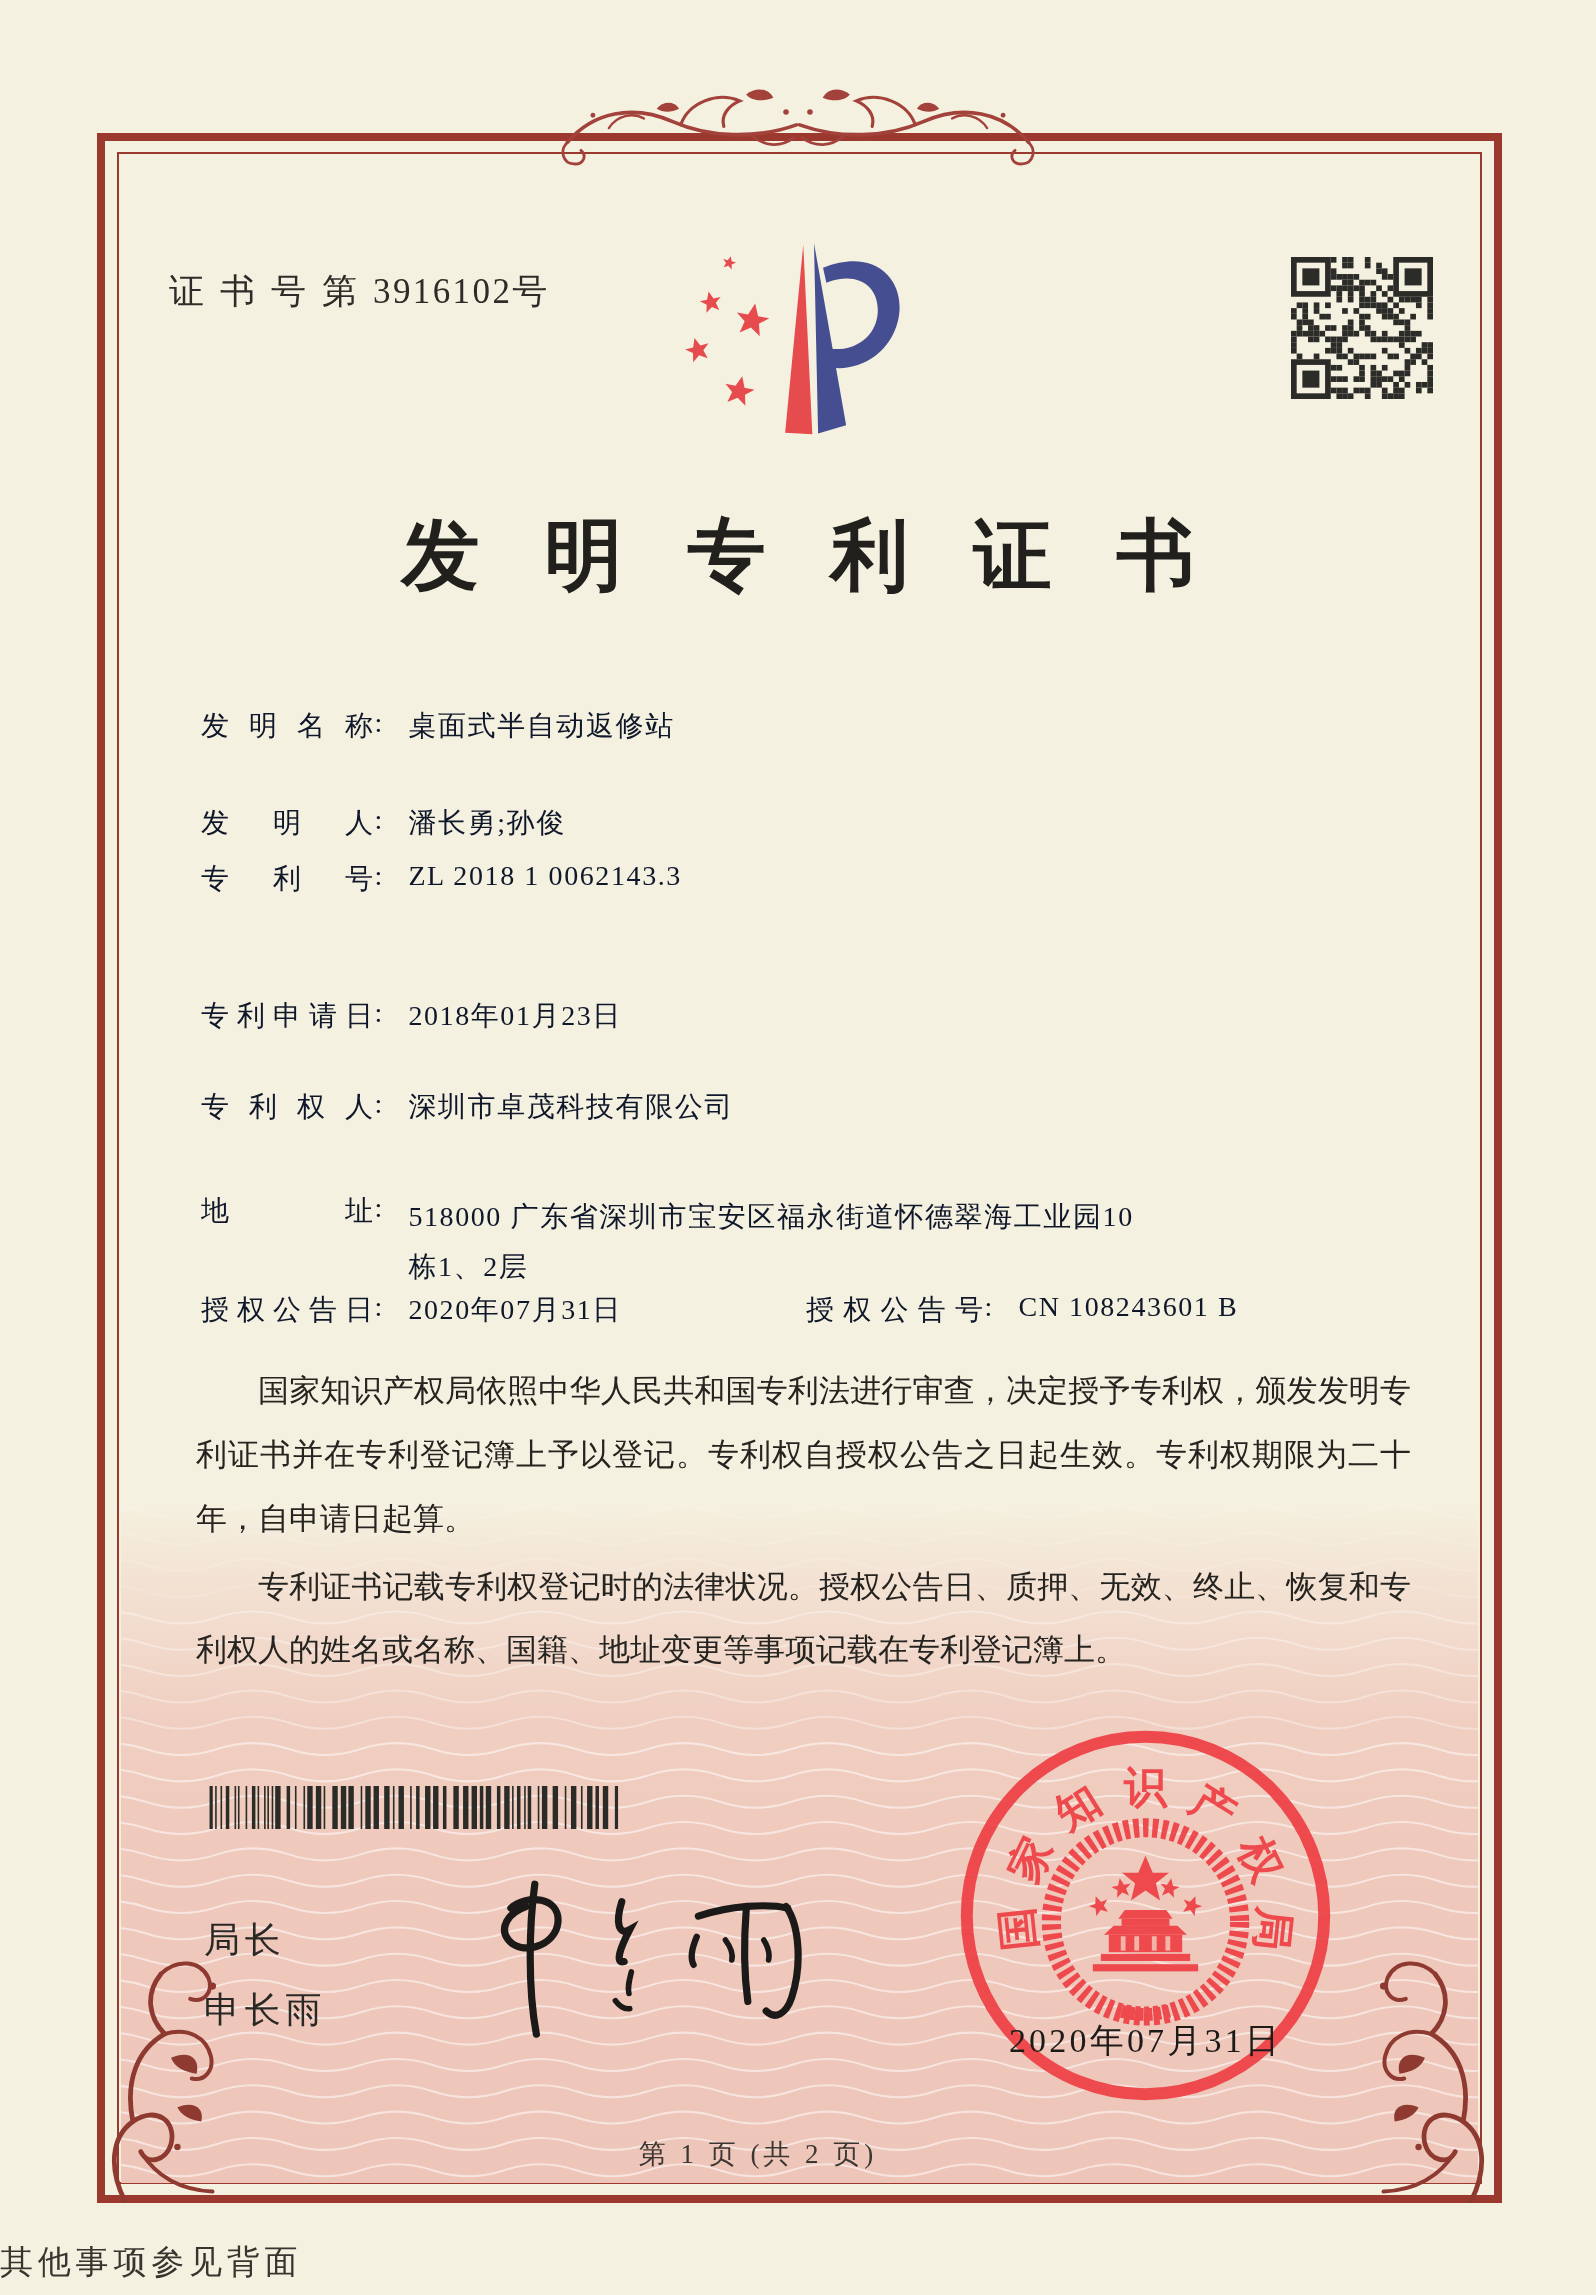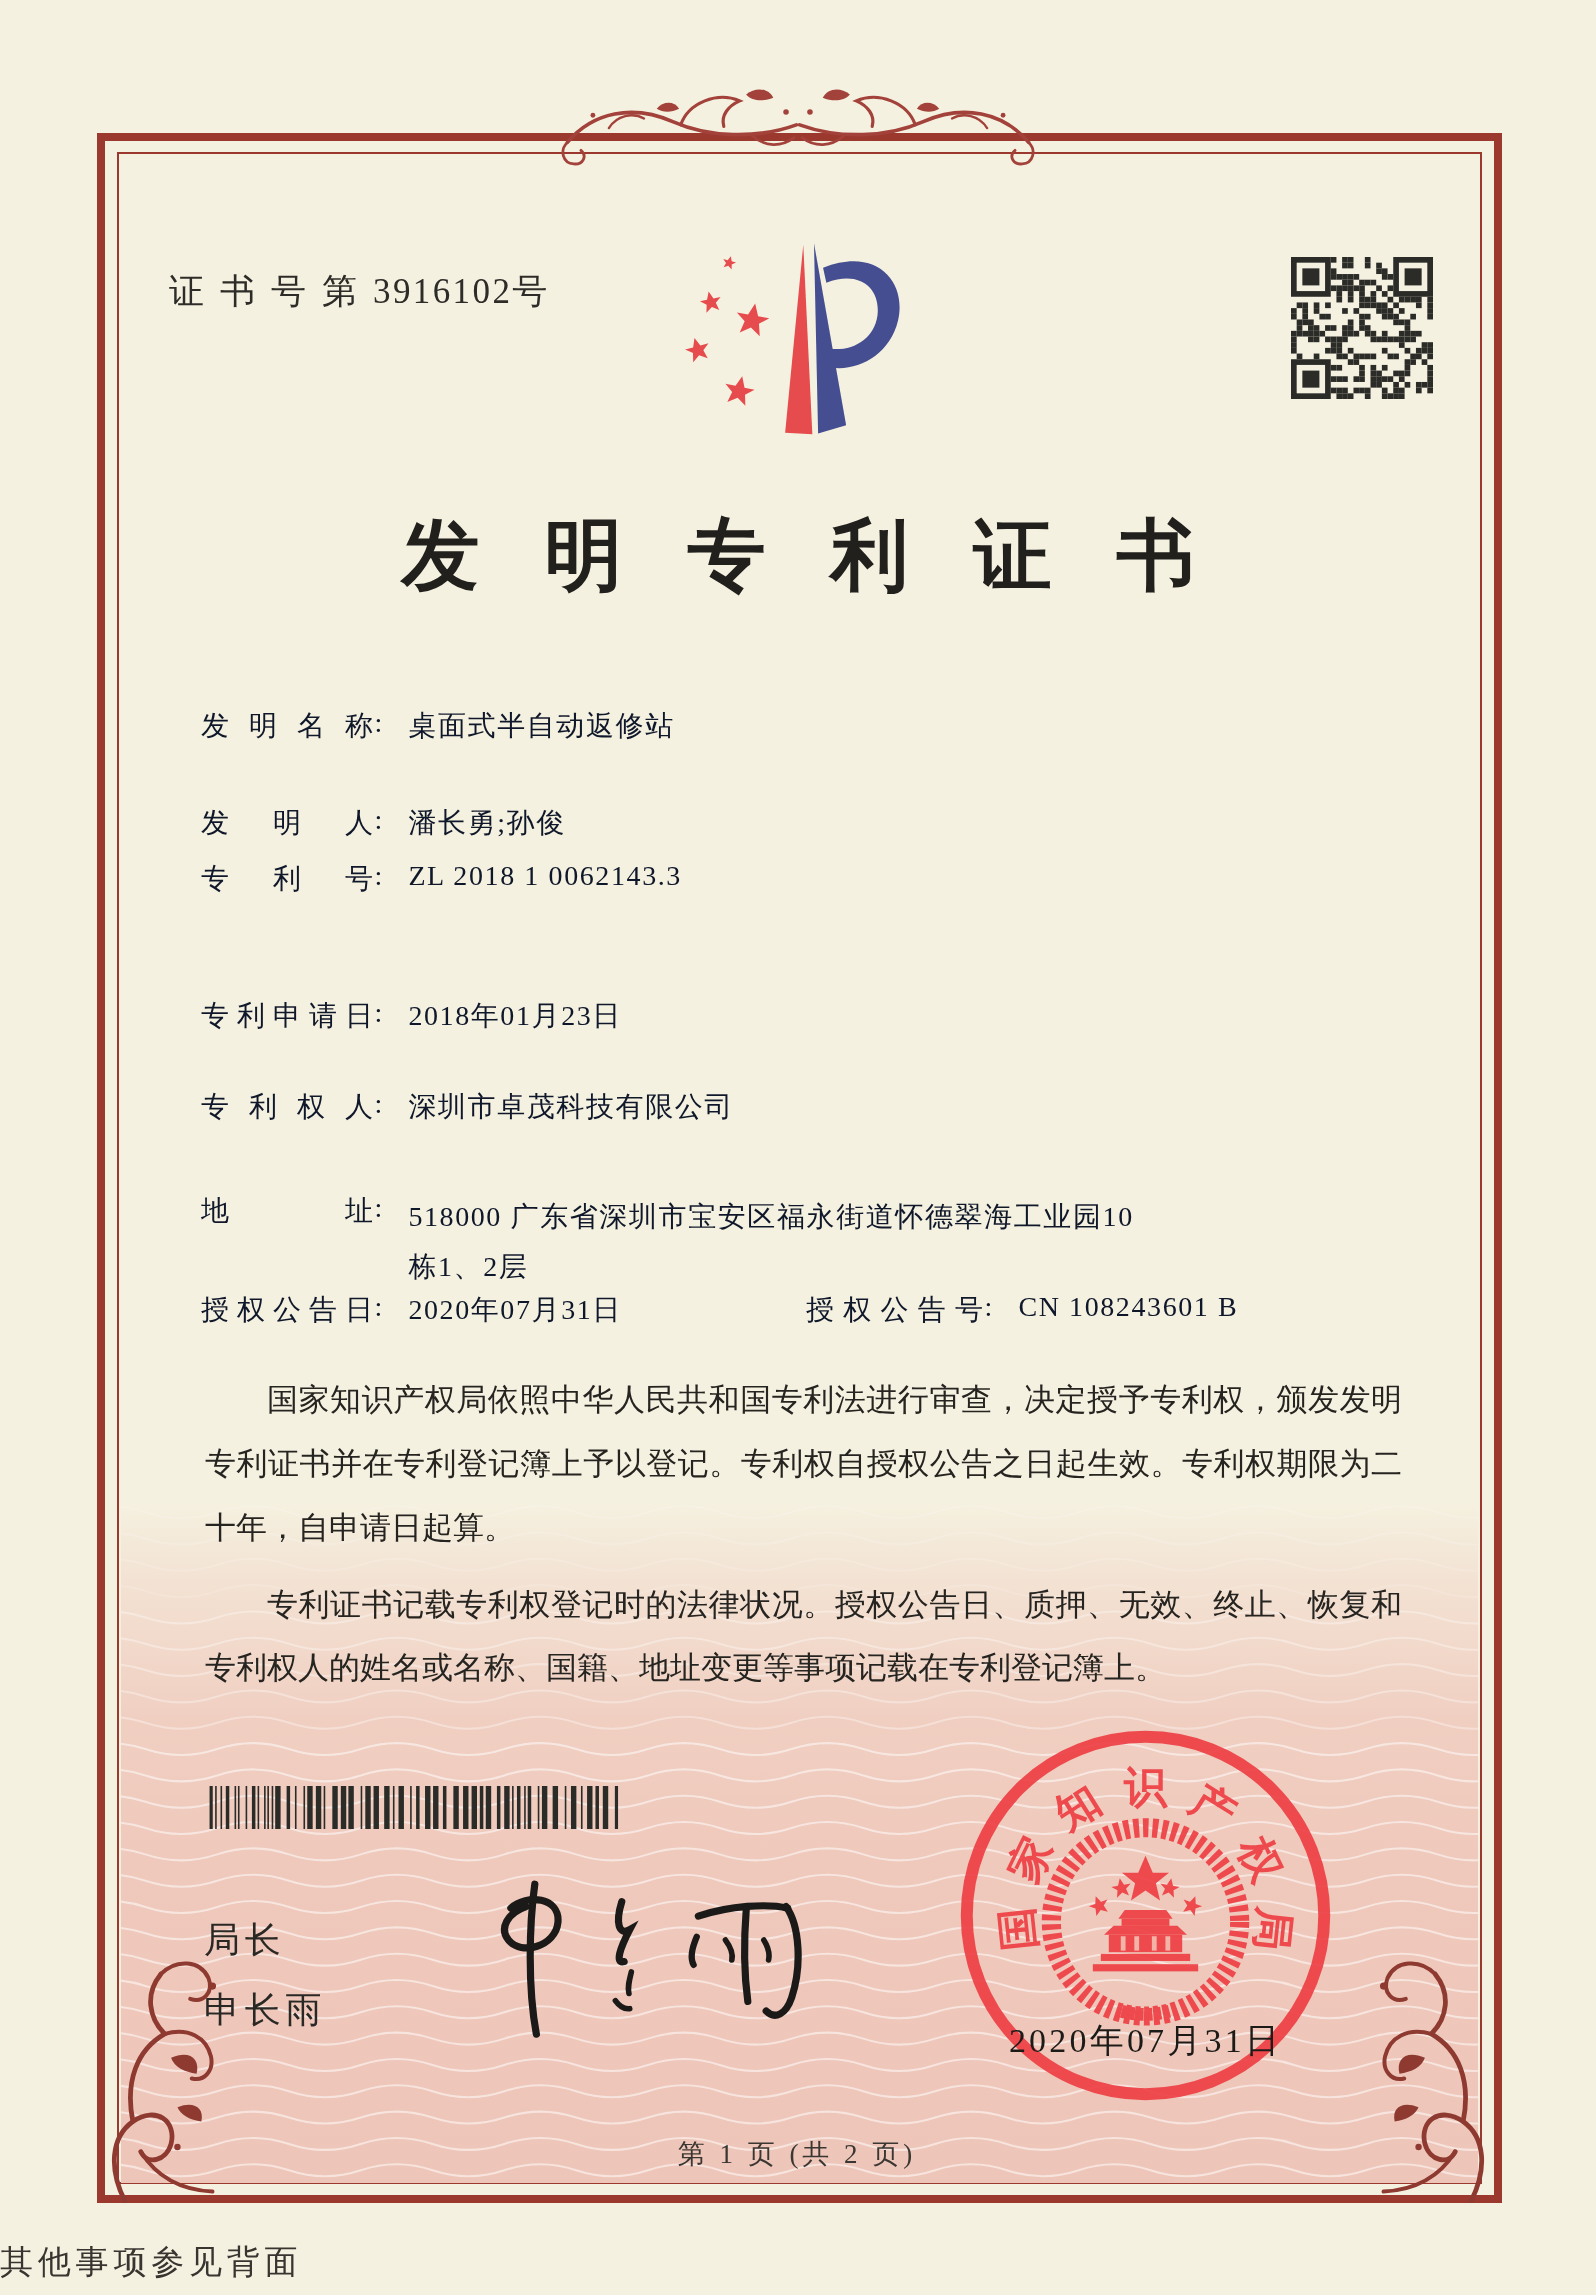--- a/index.html
+++ b/index.html
@@ -29,31 +29,31 @@
   
   .frow{left:201px;font-size:28px;white-space:nowrap;color:#0f172a;}
   .flabel{display:inline-block;width:172px;text-align:justify;text-align-last:justify;vertical-align:top;}
   .fcolon{display:inline-block;margin-left:1.6px;vertical-align:top;}
   .fvalue{display:inline-block;margin-left:19px;letter-spacing:1.6px;vertical-align:top;}
   .addr-lines span{display:block;line-height:50px;}
   #row-grant2{left:806px;}
   
   #body-text{left:192px;top:1355px;width:1223px;font-size:31px;line-height:2.06;
     text-align:justify;color:#262420;}
-  #body-text p{margin:13px;text-indent:2em;}
+  #body-text p{margin:4px;text-indent:2em;}
   
   #barcode-svg{left:209px;top:1786px;}
   #officer-role{left:204px;top:1916px;font-size:36px;letter-spacing:4.8px;color:#2a2824;}
   #officer-name{left:204px;top:1986px;font-size:36px;letter-spacing:4.8px;color:#2a2824;}
   #signature-svg{left:459px;top:1860px;}
   #seal-svg{left:954px;top:1724px;}
   #seal-date{left:958px;top:2018px;width:375px;text-align:center;font-size:34px;
     letter-spacing:3.2px;color:#1d1b18;z-index:6;}
   #page-info{left:0;width:1516px;top:2136px;text-align:center;font-size:27px;
-    letter-spacing:4px;color:#3a3631;padding-left:39px;}
+    letter-spacing:4px;color:#3a3631;}
   #back-note{left:0;width:1596px;top:2240px;font-size:33px;
     letter-spacing:4.8px;color:#383430;}
   svg{display:block;}
 </style>
 </head>
 <body>
 
 <div class="abs" id="frame-outer"></div>
 <div class="abs" id="frame-inner"></div>
 

